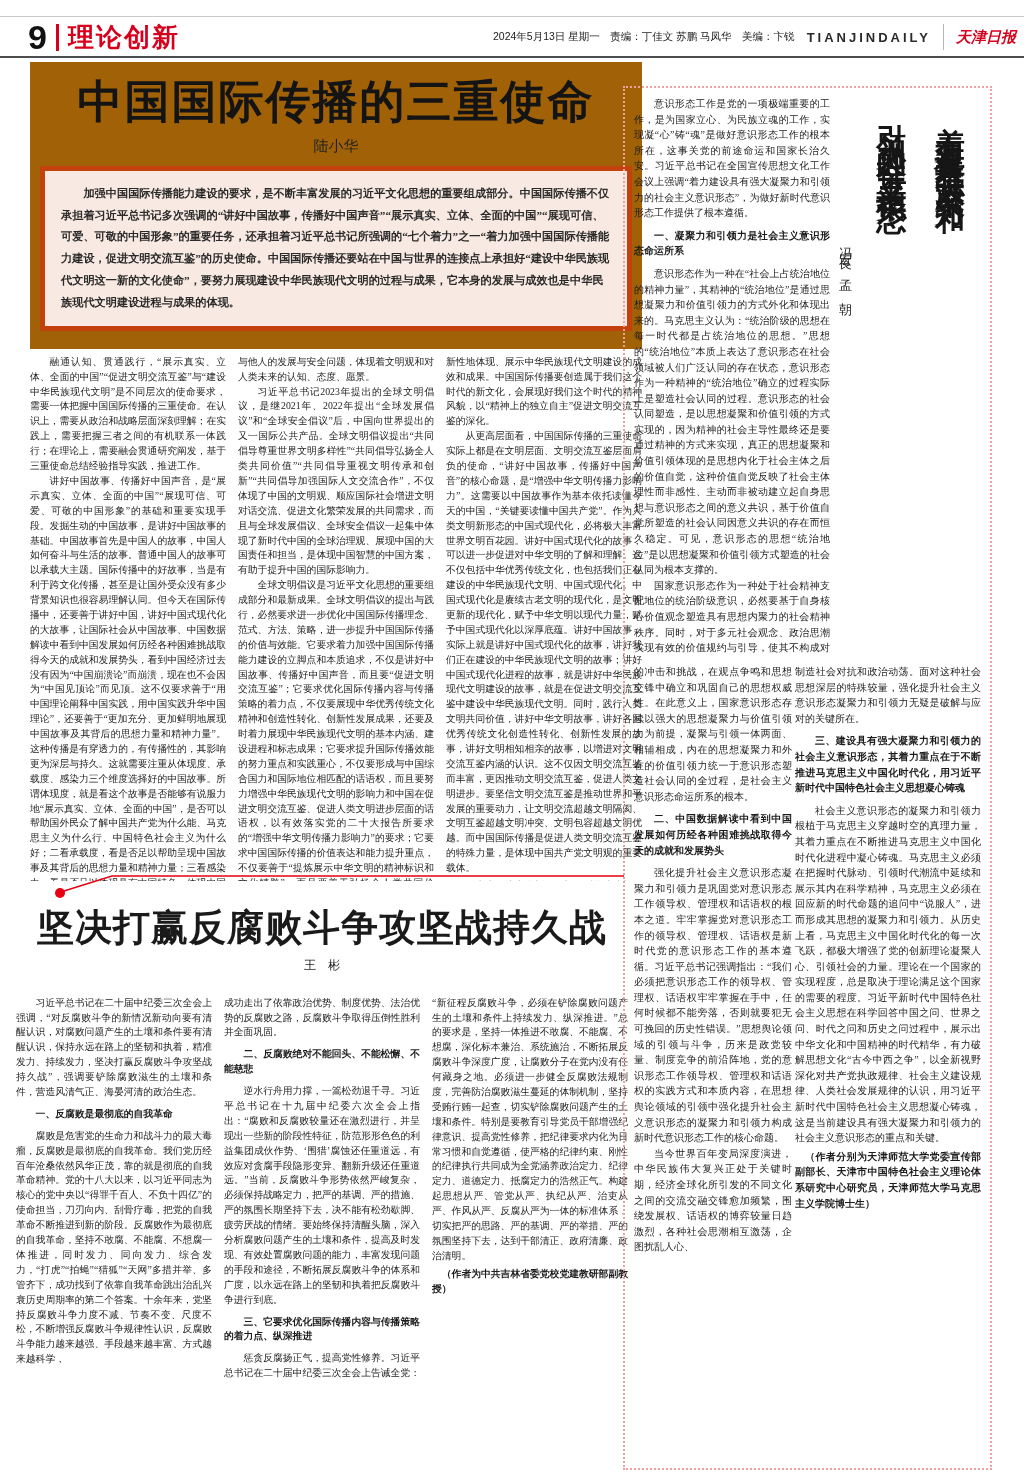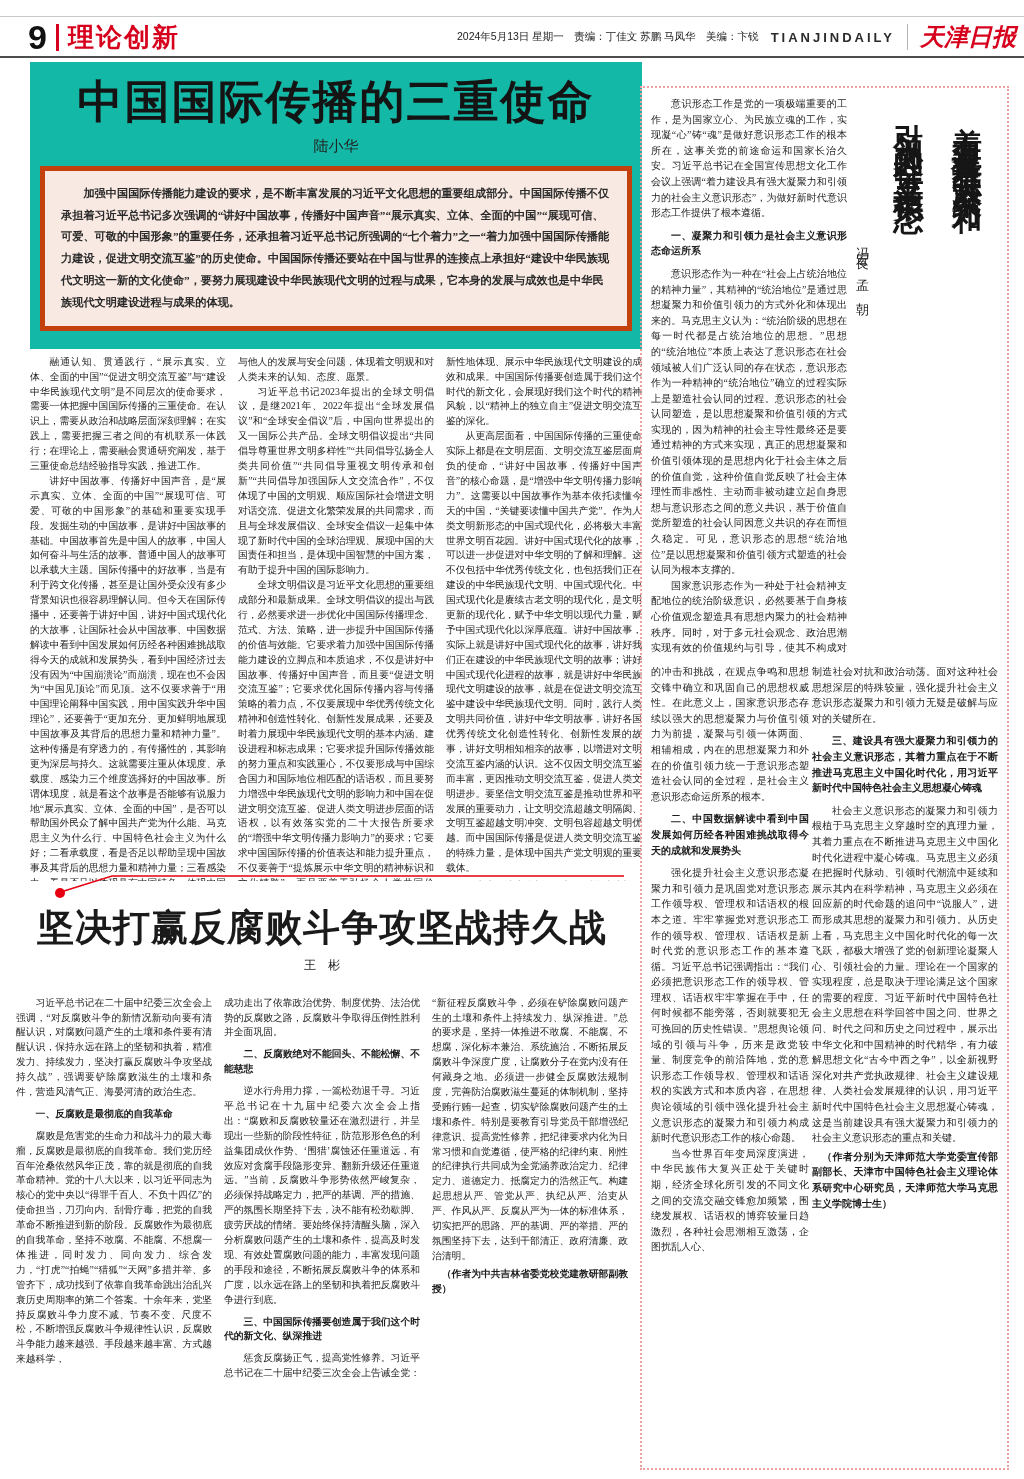--- a/index.html
+++ b/index.html
@@ -9,47 +9,47 @@
   #topline{position:absolute;top:16px;left:0;width:1024px;border-top:1px solid #c9c9c9;}
   #header{position:absolute;top:20px;left:28px;right:8px;height:34px;display:flex;justify-content:space-between;align-items:flex-end;}
   .h-left{display:flex;align-items:center;gap:9px;}
   .pageno{font-family:"Liberation Sans","DejaVu Sans",sans-serif;font-size:34px;font-weight:900;color:#111;line-height:1;}
   .redbar{width:3px;height:27px;background:#d6001c;}
   .section-title{font-family:"Liberation Sans","DejaVu Sans",sans-serif;font-size:26px;font-weight:900;color:#d6001c;letter-spacing:2px;line-height:1;}
   .h-right{display:flex;align-items:center;gap:12px;padding-bottom:4px;}
   .dateline{font-size:10.5px;color:#222;font-family:"Liberation Sans",sans-serif;}
   .masthead-en{font-family:"Liberation Sans",sans-serif;font-size:13px;font-weight:700;letter-spacing:3px;color:#2a2a2a;}
   .h-div{width:1px;height:26px;background:#b5b5b5;}
-  .masthead-cn{font-size:24px;font-weight:900;font-style:italic;color:#d6001c;line-height:1;}
+  .masthead-cn{font-size:15px;font-weight:900;font-style:italic;color:#d6001c;line-height:1;}
   #headrule{position:absolute;top:56px;left:0;width:1024px;border-top:2px solid #4d4d4d;}
   
   p{margin:0;text-align:justify;}
   .p{text-indent:2em;}
   .cont{text-indent:0;}
   .sub{font-weight:700;text-indent:2em;margin:7px 0;font-size:10.6px;line-height:1.6;}
   .attr{font-weight:700;text-indent:1em;margin-top:3px;}
   .col{overflow:hidden;}
   
   #main-art{position:absolute;left:30px;top:62px;width:612px;}
-  .m-head{background:#14b8a6;padding:14px 0 4px;}
+  .m-head{background:#a16207;padding:14px 0 4px;}
   .m-headline{font-family:"Liberation Sans","DejaVu Sans",sans-serif;font-size:45px;font-weight:900;letter-spacing:2px;color:#141414;text-align:center;margin:0;line-height:1.15;}
   .m-byline{text-align:center;font-size:15px;margin:9px 0 10px;color:#222;}
   .m-intro{margin:0 10px 14px;background:#f8e9e2;border:5px solid #c2410c;padding:12px 16px;
            font-size:11.2px;font-weight:700;line-height:1.95;text-indent:2em;color:#2a2a2a;}
   .cols3{display:flex;gap:12px;overflow:hidden;}
   .cols3 .col{width:196px;flex:0 0 196px;}
   #m-body{height:526px;margin-top:6px;}
   #m-body p, #b-body p{font-size:9.8px;line-height:1.52;}
   
   #b-art{position:absolute;left:16px;top:866px;width:612px;}
   .b-headline{font-size:37px;font-weight:900;letter-spacing:1px;color:#1a1a1a;text-align:center;margin:0;line-height:1.1;font-family:"Liberation Serif",serif;}
   .b-byline{text-align:center;font-size:12px;margin:8px 0 22px;color:#222;}
   #b-body{height:492px;}
   
-  #r-art{position:absolute;left:640px;top:86px;width:369px;height:1384px;border:2px dotted #ef9f9f;
+  #r-art{position:absolute;left:623px;top:86px;width:369px;height:1384px;border:2px dotted #ef9f9f;
          box-sizing:border-box;padding:8px 9px;overflow:hidden;}
   .r-top{display:flex;height:562px;overflow:hidden;}
   .r-topcol{width:196px;flex:0 0 196px;overflow:hidden;}
   #r-art p{font-size:10px;line-height:1.56;}
   .r-headblock{flex:1;position:relative;}
   .r-vertical-headline{position:absolute;top:6px;right:2px;height:540px;
       writing-mode:vertical-rl;text-orientation:upright;white-space:pre-line;
       font-size:30px;font-weight:900;letter-spacing:7px;line-height:1.95;color:#161616;
       font-family:"Liberation Serif",serif;}
   .r-authors{position:absolute;top:140px;left:6px;writing-mode:vertical-rl;text-orientation:upright;
@@ -113,21 +113,21 @@
     <div id="b-body" class="cols3">
         <div class="col">
           <p class="p">习近平总书记在二十届中纪委三次全会上强调，“对反腐败斗争的新情况新动向要有清醒认识，对腐败问题产生的土壤和条件要有清醒认识，保持永远在路上的坚韧和执着，精准发力、持续发力，坚决打赢反腐败斗争攻坚战持久战”，强调要铲除腐败滋生的土壤和条件，营造风清气正、海晏河清的政治生态。</p>
           <p class="sub">一、反腐败是最彻底的自我革命</p>
           <p class="p">腐败是危害党的生命力和战斗力的最大毒瘤，反腐败是最彻底的自我革命。我们党历经百年沧桑依然风华正茂，靠的就是彻底的自我革命精神。党的十八大以来，以习近平同志为核心的党中央以“得罪千百人、不负十四亿”的使命担当，刀刃向内、刮骨疗毒，把党的自我革命不断推进到新的阶段。反腐败作为最彻底的自我革命，坚持不敢腐、不能腐、不想腐一体推进，同时发力、同向发力、综合发力，“打虎”“拍蝇”“猎狐”“天网”多措并举、多管齐下，成功找到了依靠自我革命跳出治乱兴衰历史周期率的第二个答案。十余年来，党坚持反腐败斗争力度不减、节奏不变、尺度不松，不断增强反腐败斗争规律性认识，反腐败斗争能力越来越强、手段越来越丰富、方式越来越科学，</p>
         </div>
         <div class="col">
           <p class="cont">成功走出了依靠政治优势、制度优势、法治优势的反腐败之路，反腐败斗争取得压倒性胜利并全面巩固。</p>
           <p class="sub">二、反腐败绝对不能回头、不能松懈、不能慈悲</p>
           <p class="p">逆水行舟用力撑，一篙松劲退千寻。习近平总书记在十九届中纪委六次全会上指出：“腐败和反腐败较量还在激烈进行，并呈现出一些新的阶段性特征，防范形形色色的利益集团成伙作势、‘围猎’腐蚀还任重道远，有效应对贪腐手段隐形变异、翻新升级还任重道远。”当前，反腐败斗争形势依然严峻复杂，必须保持战略定力，把严的基调、严的措施、严的氛围长期坚持下去，决不能有松劲歇脚、疲劳厌战的情绪。要始终保持清醒头脑，深入分析腐败问题产生的土壤和条件，提高及时发现、有效处置腐败问题的能力，丰富发现问题的手段和途径，不断拓展反腐败斗争的体系和广度，以永远在路上的坚韧和执着把反腐败斗争进行到底。</p>
-          <p class="sub">三、中国国际传播要创造属于我们这个时代的新文化、纵深推进</p>
+          <p class="sub">三、它要求优化国际传播内容与传播策略的着力点、纵深推进</p>
           <p class="p">惩贪反腐扬正气，提高党性修养。习近平总书记在二十届中纪委三次全会上告诫全党：</p>
         </div>
         <div class="col">
           <p class="cont">“新征程反腐败斗争，必须在铲除腐败问题产生的土壤和条件上持续发力、纵深推进。”总的要求是，坚持一体推进不敢腐、不能腐、不想腐，深化标本兼治、系统施治，不断拓展反腐败斗争深度广度，让腐败分子在党内没有任何藏身之地。必须进一步健全反腐败法规制度，完善防治腐败滋生蔓延的体制机制，坚持受贿行贿一起查，切实铲除腐败问题产生的土壤和条件。特别是要教育引导党员干部增强纪律意识、提高党性修养，把纪律要求内化为日常习惯和自觉遵循，使严格的纪律约束、刚性的纪律执行共同成为全党涵养政治定力、纪律定力、道德定力、抵腐定力的浩然正气。构建起思想从严、管党从严、执纪从严、治吏从严、作风从严、反腐从严为一体的标准体系，切实把严的思路、严的基调、严的举措、严的氛围坚持下去，达到干部清正、政府清廉、政治清明。</p>
           <p class="attr">（作者为中共吉林省委党校党建教研部副教授）</p>
         </div>
       </div>
   </div>
 
   <div id="r-art">

